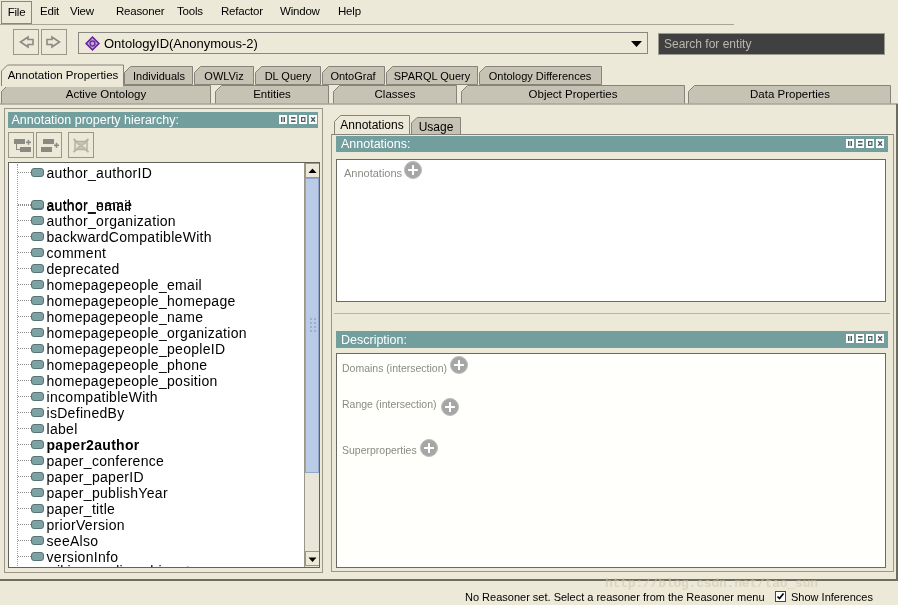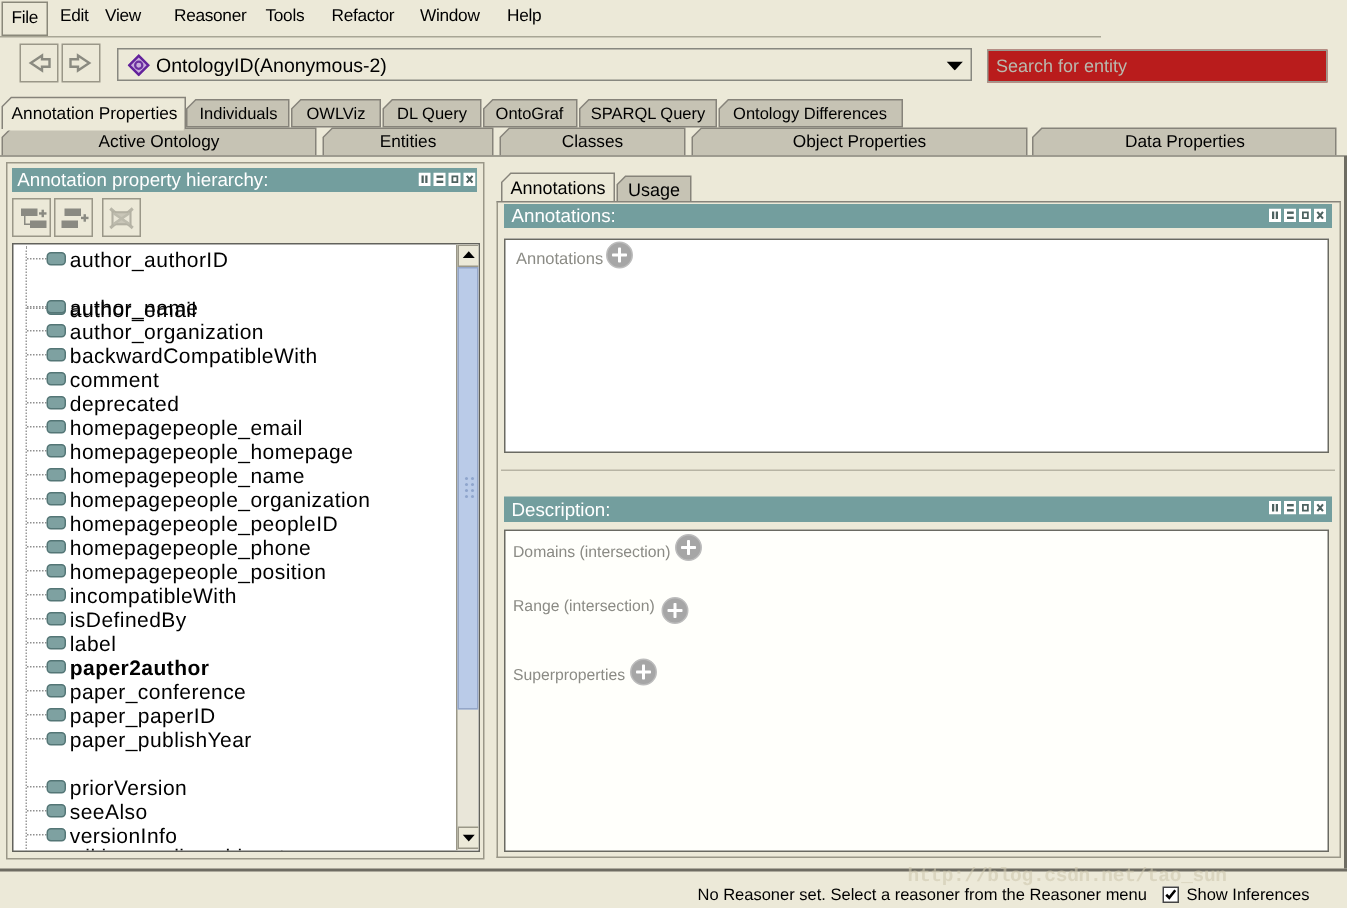--- a/index.html
+++ b/index.html
@@ -48,21 +48,21 @@
   <svg class="abs" style="left:6px;top:3px;" width="15" height="15" viewBox="0 0 15 15">
     <rect x="3" y="3" width="9" height="9" transform="rotate(45 7.5 7.5)" fill="#c9aedd" stroke="#63229b" stroke-width="1.6"></rect>
     <circle cx="7.5" cy="7.5" r="2.4" fill="none" stroke="#6b2fa0" stroke-width="1.5"></circle>
   </svg>
   <span class="abs" style="left:25px;top:3px;font-size:13px;">OntologyID(Anonymous-2)</span>
   <svg class="abs" style="right:5px;top:8px;" width="11" height="6" viewBox="0 0 11 6">
       <path d="M0 0 L11 0 L5.5 6 Z" fill="#000"></path>
     </svg>
 </div>
 
-<div class="abs" style="left:658px;top:33px;width:227px;height:22px;background:#b91c1c;border:1px solid #9a9a90;">
+<div class="abs" style="left:658px;top:33px;width:227px;height:22px;background:#404040;border:1px solid #9a9a90;">
   <span class="abs" style="left:5px;top:3px;font-size:12px;color:#b9b9ae;">Search for entity</span>
 </div>
 
 <svg class="tabsvg" style="top:64px;" width="898" height="41" viewBox="0 0 898 41">
   <g font-family="Liberation Sans" font-size="11" text-anchor="middle">
 
     <g font-size="11.5">
       <path d="M1.5 39.5 L1.5 27.5 L7.5 21.5 L210.5 21.5 L210.5 39.5" fill="#c6c3b4" stroke="#86837a" stroke-width="1"></path>
       <path d="M215.5 39.5 L215.5 27.5 L221.5 21.5 L328.5 21.5 L328.5 39.5" fill="#c6c3b4" stroke="#86837a" stroke-width="1"></path>
       <path d="M333.5 39.5 L333.5 27.5 L339.5 21.5 L456.5 21.5 L456.5 39.5" fill="#c6c3b4" stroke="#86837a" stroke-width="1"></path>
@@ -251,20 +251,25 @@
         </div>
       <div class="trow" style="top:305px;">
           <span class="hdot"></span>
           <span class="ticon"></span>
           <span class="tlabel" style="font-weight:normal">paper_paperID</span>
         </div>
       <div class="trow" style="top:321px;">
           <span class="hdot"></span>
           <span class="ticon"></span>
           <span class="tlabel" style="font-weight:normal">paper_publishYear</span>
+        </div>
+      <div class="trow" style="top:337px;">
+          <span class="hdot"></span>
+          <span class="ticon"></span>
+          <span class="tlabel" style="font-weight:normal">paper_title</span>
         </div>
       <div class="trow" style="top:353px;">
           <span class="hdot"></span>
           <span class="ticon"></span>
           <span class="tlabel" style="font-weight:normal">priorVersion</span>
         </div>
       <div class="trow" style="top:369px;">
           <span class="hdot"></span>
           <span class="ticon"></span>
           <span class="tlabel" style="font-weight:normal">seeAlso</span>

